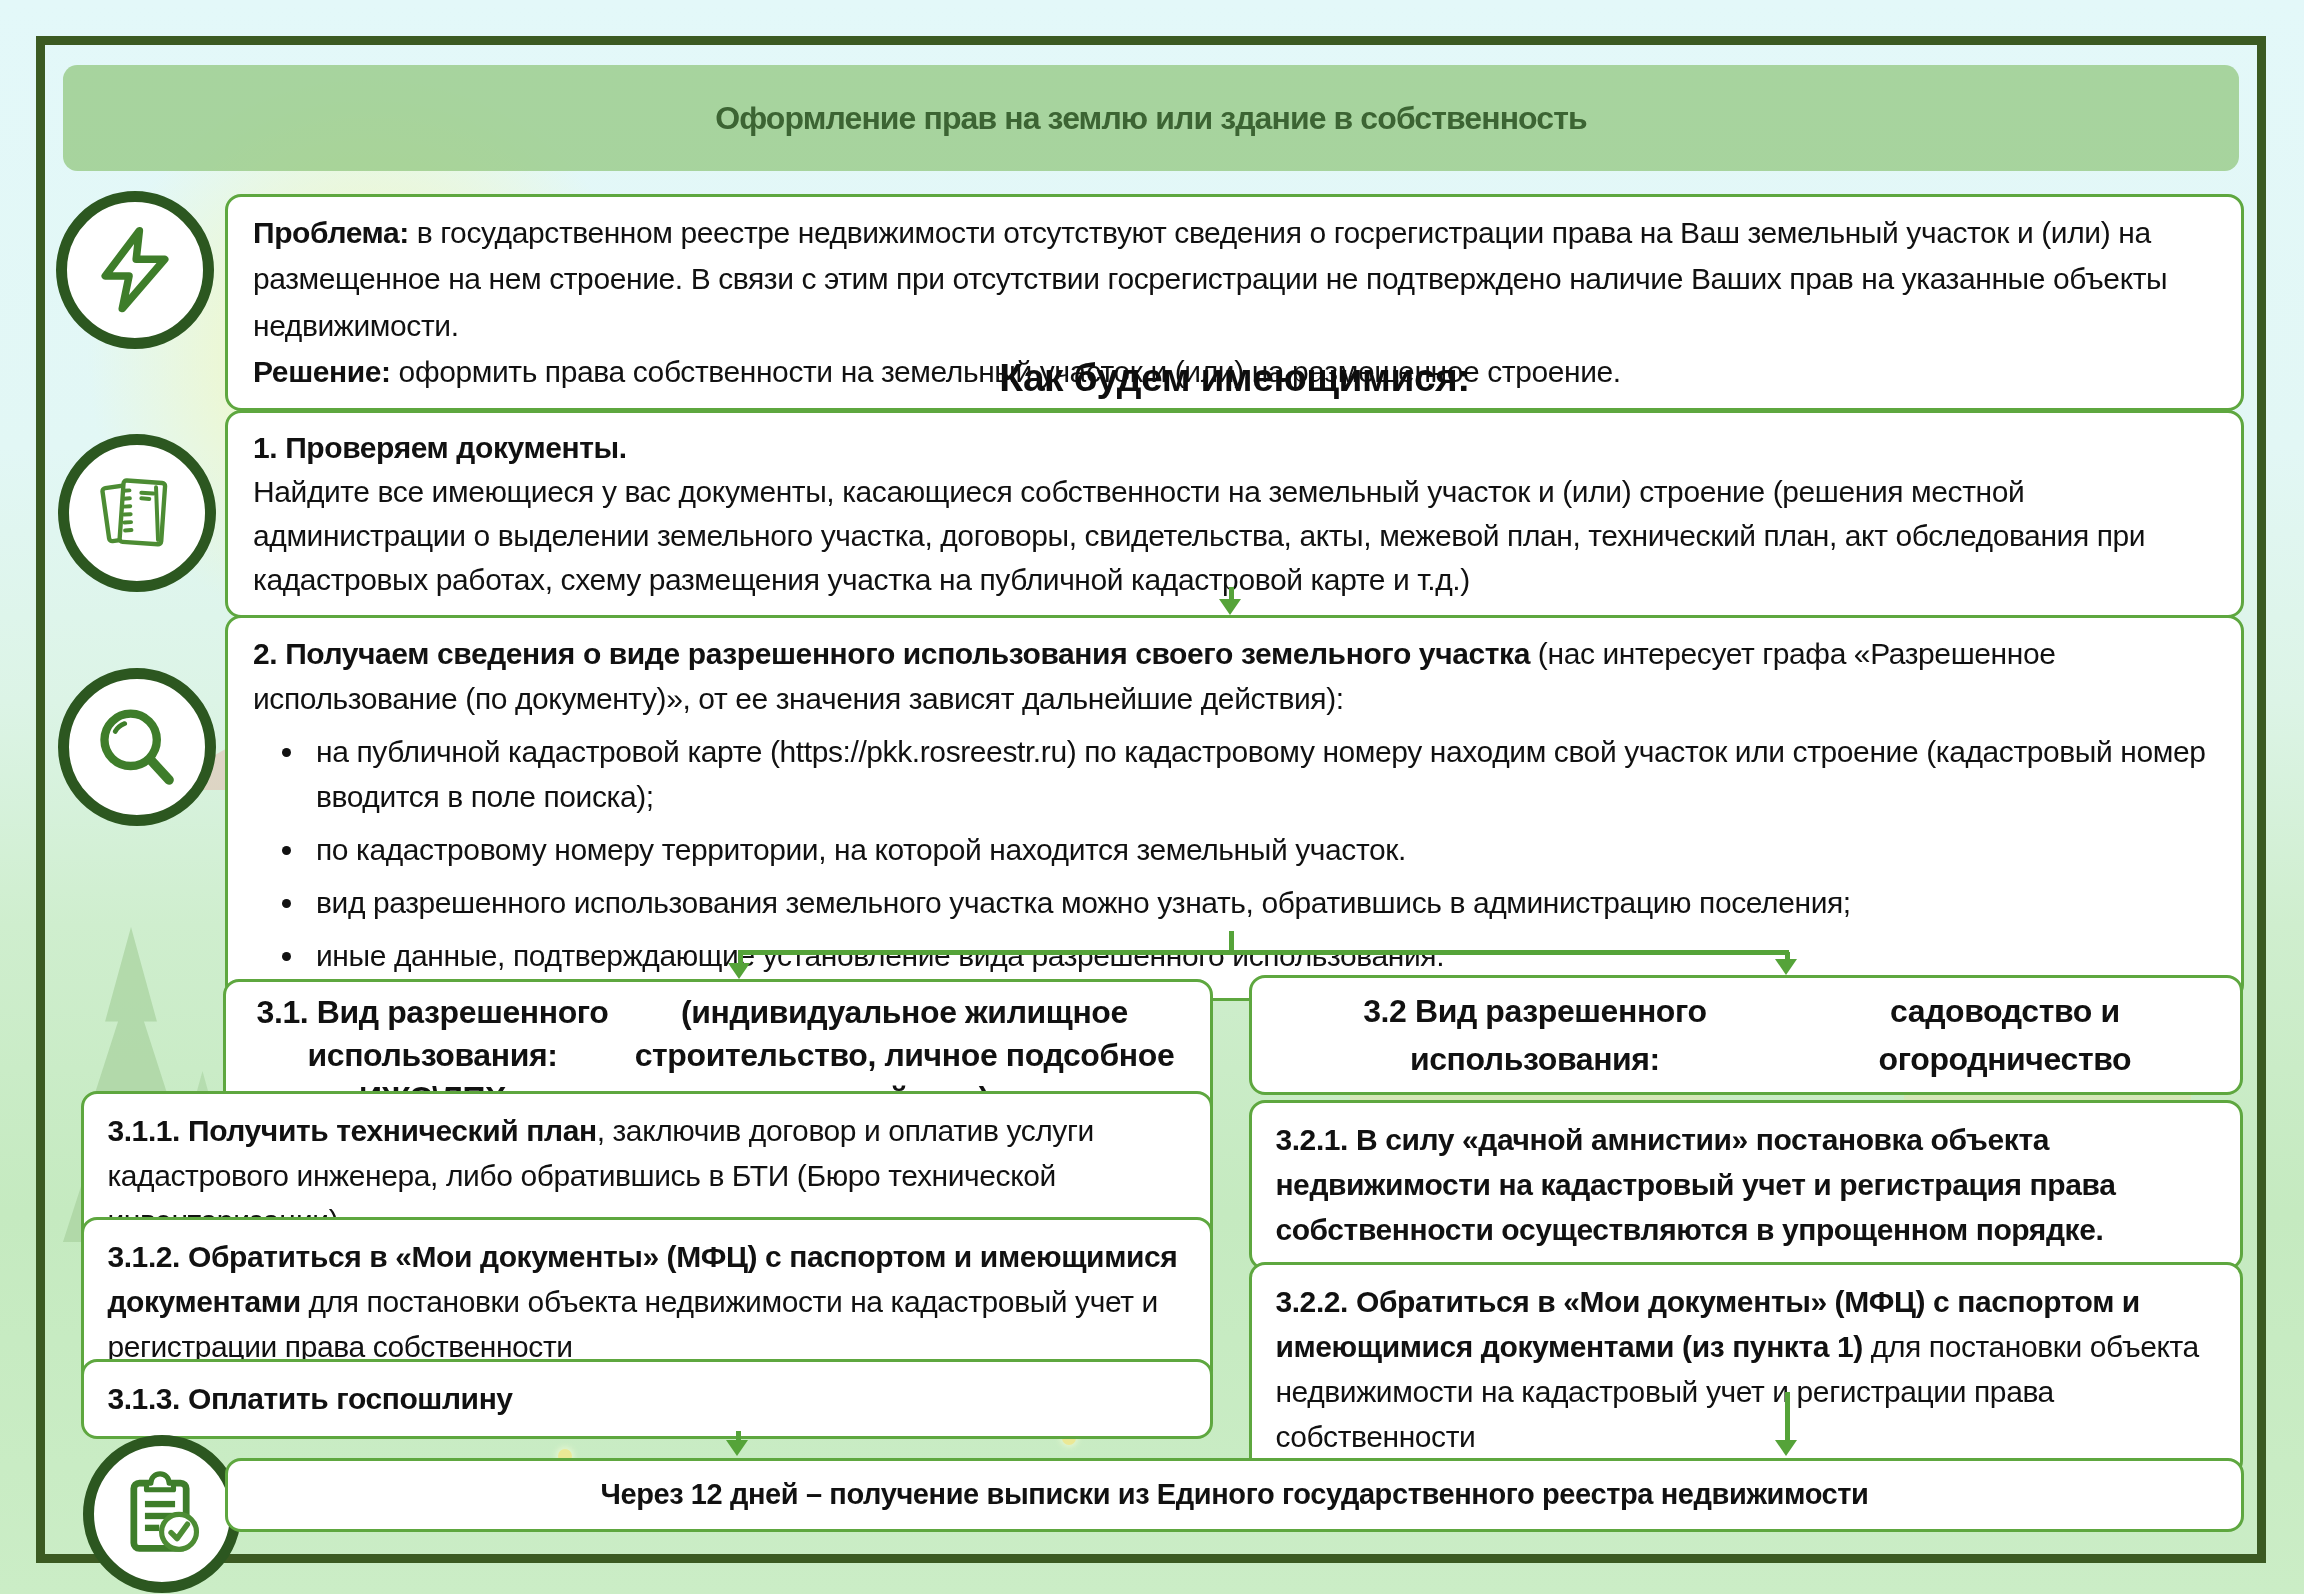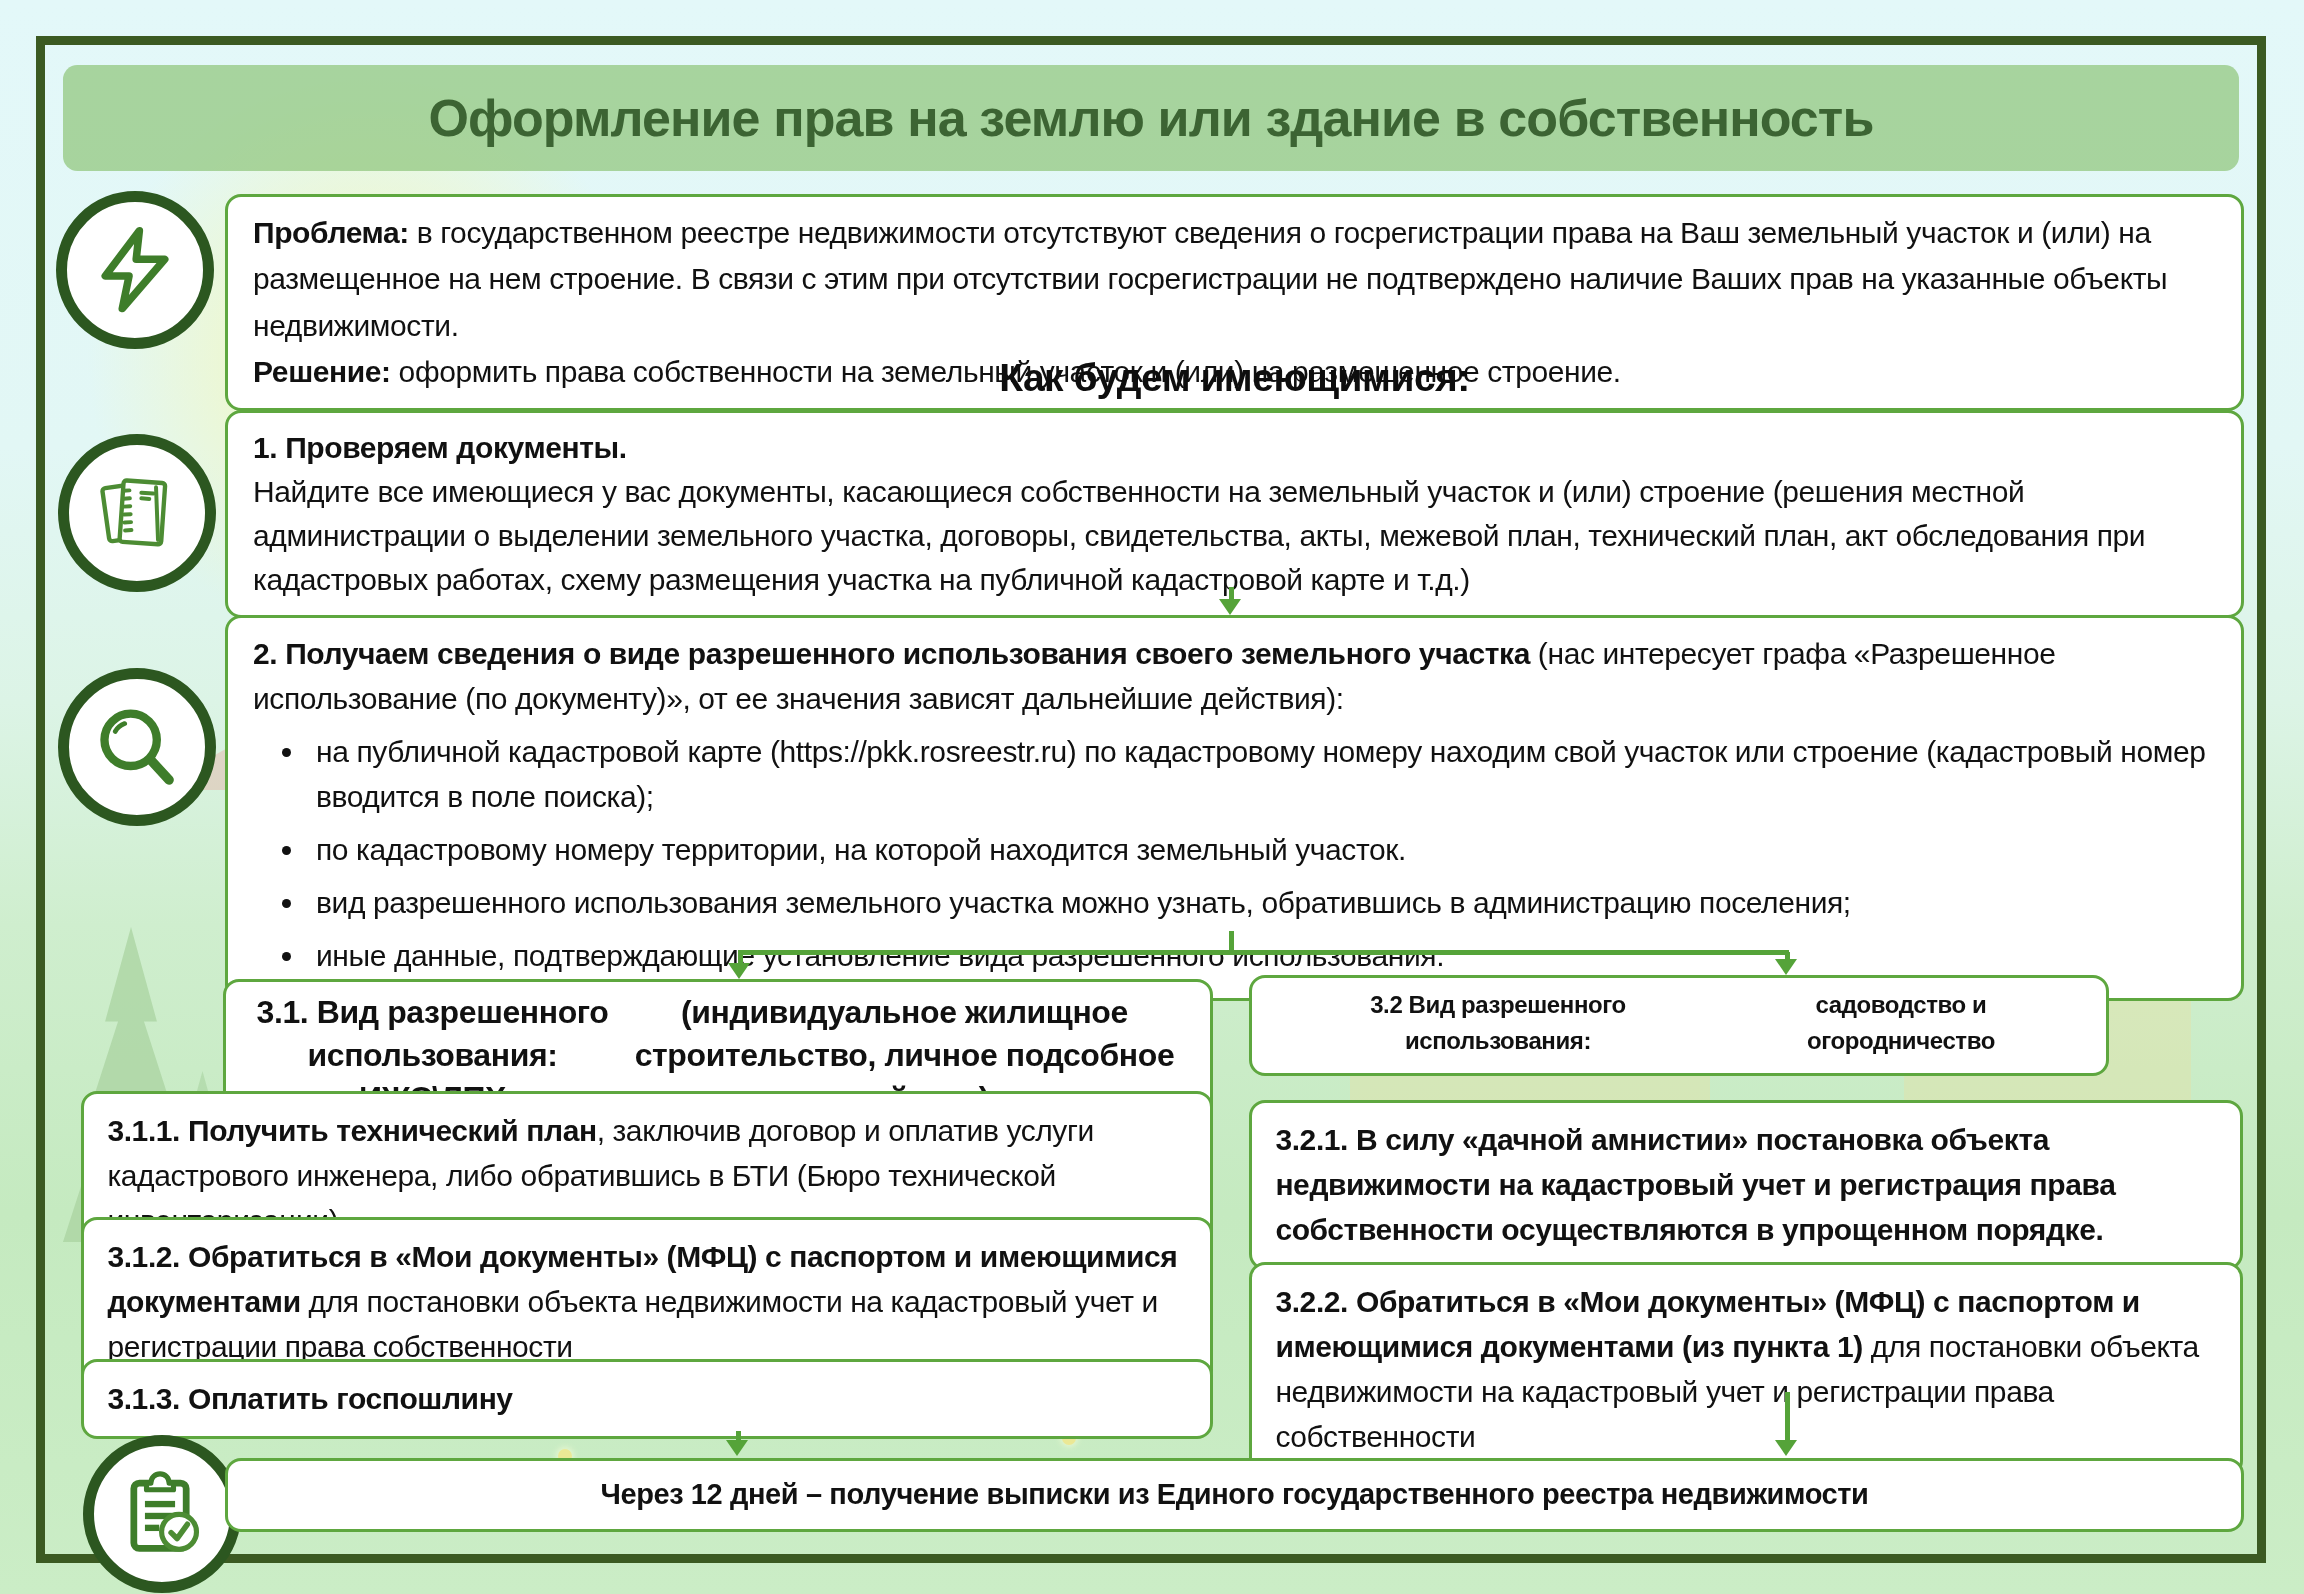--- a/index.html
+++ b/index.html
@@ -16,21 +16,21 @@
   .house .walls{height:54%;margin:0 13%;background:#f6dc92;}
   .pine{clip-path:polygon(50% 0,66% 30%,58% 30%,78% 62%,68% 62%,92% 100%,8% 100%,32% 62%,22% 62%,42% 30%,34% 30%);background:#a9d3a0;}
   .dot{position:absolute;width:14.4px;height:14.4px;border-radius:50%;background:#f2e88d;box-shadow:0 0 5.4px 2.7px rgba(255,255,220,.5);opacity:.85;z-index:0;}
   
   .frame{position:absolute;left:36px;top:36px;width:2230px;height:1527px;border:9px solid #3b5a22;box-sizing:border-box;z-index:1;}
   .title-bar{
     position:absolute;left:63px;top:65px;width:2176px;height:106px;z-index:2;
     background:rgba(150,201,132,.78);border-radius:14.4px;
     display:flex;align-items:center;justify-content:center;
   }
-  .title-bar h1{margin:0;font-size:52px;font-weight:700;color:#3c6433;letter-spacing:-0.9px;}
+  .title-bar h1{margin:0;font-size:32px;font-weight:700;color:#3c6433;letter-spacing:-0.9px;}
   
   .icon-circle{
     position:absolute;width:158px;height:158px;border-radius:50%;
     background:#fff;border:11.7px solid #2c5720;box-sizing:border-box;
     display:flex;align-items:center;justify-content:center;z-index:3;
   }
   .icon-circle svg{width:70%;height:70%;}
   
   .card{
     position:absolute;background:#fff;border:3.6px solid #5ea73f;border-radius:16px;
@@ -161,21 +161,21 @@
   <div class="aline" style="left:738px;top:952px;width:4.5px;height:12.6px;"></div>
   <div class="arrow-head" style="left:728px;top:963px;"></div>
   <div class="aline" style="left:1785px;top:952px;width:4.5px;height:9px;"></div>
   <div class="arrow-head" style="left:1775px;top:959px;"></div>
 
   <div class="card center-col" style="left:223px;top:979px;width:990px;min-height:103px;padding:9px 20px;font-size:32px;font-weight:700;line-height:1.35;">
     <div>3.1. Вид разрешенного использования: ИЖС\ЛПХ</div>
     <div>(индивидуальное жилищное строительство, личное подсобное хозяйство)</div>
   </div>
 
-  <div class="card center-col" style="left:1249px;top:975px;width:860px;min-height:101px;padding:9px 24px;font-size:24px;font-weight:700;line-height:1.5;">
+  <div class="card center-col" style="left:1249px;top:975px;width:994px;min-height:101px;padding:9px 24px;font-size:32px;font-weight:700;line-height:1.5;">
     <div>3.2 Вид разрешенного использования:</div>
     <div>садоводство и огородничество</div>
   </div>
 
   <div class="card" style="left:81px;top:1091px;width:1132px;padding:14.4px 23.4px;">
     <p><b>3.1.1. Получить технический план</b><span>, заключив договор и оплатив услуги кадастрового инженера, либо обратившись в БТИ (Бюро технической инвентаризации)</span></p>
   </div>
 
   <div class="card" style="left:81px;top:1217px;width:1132px;padding:14.4px 23.4px;">
     <p><b>3.1.2. Обратиться в «Мои документы» (МФЦ) с паспортом и имеющимися документами</b><span> для постановки объекта недвижимости на кадастровый учет и регистрации права собственности</span></p>

